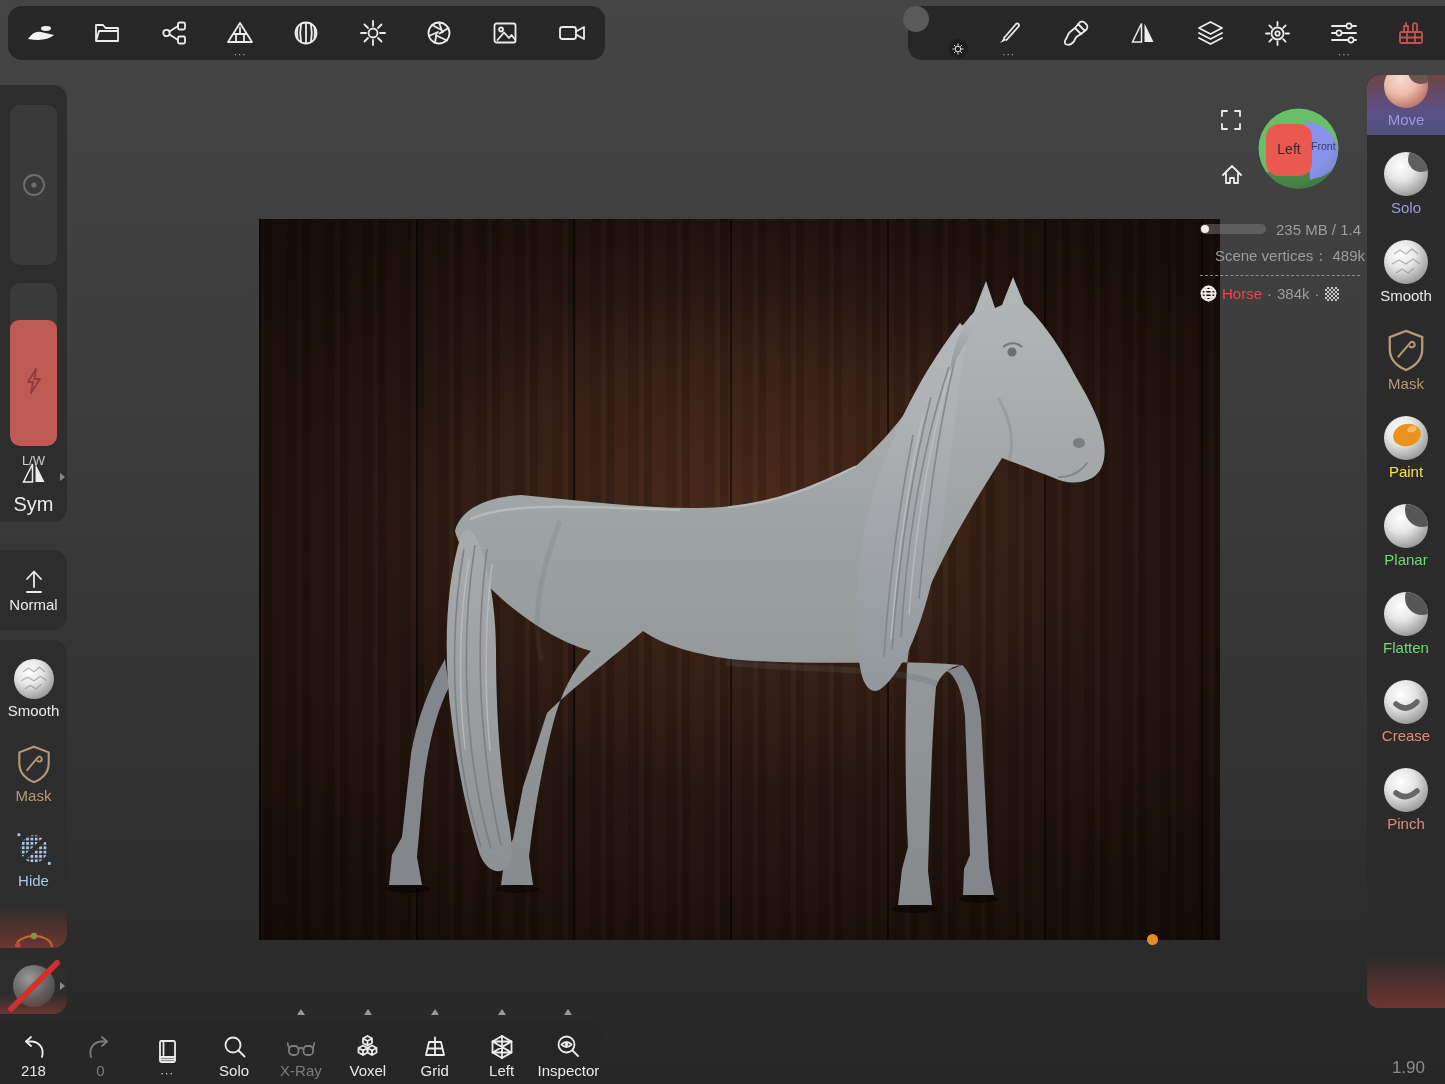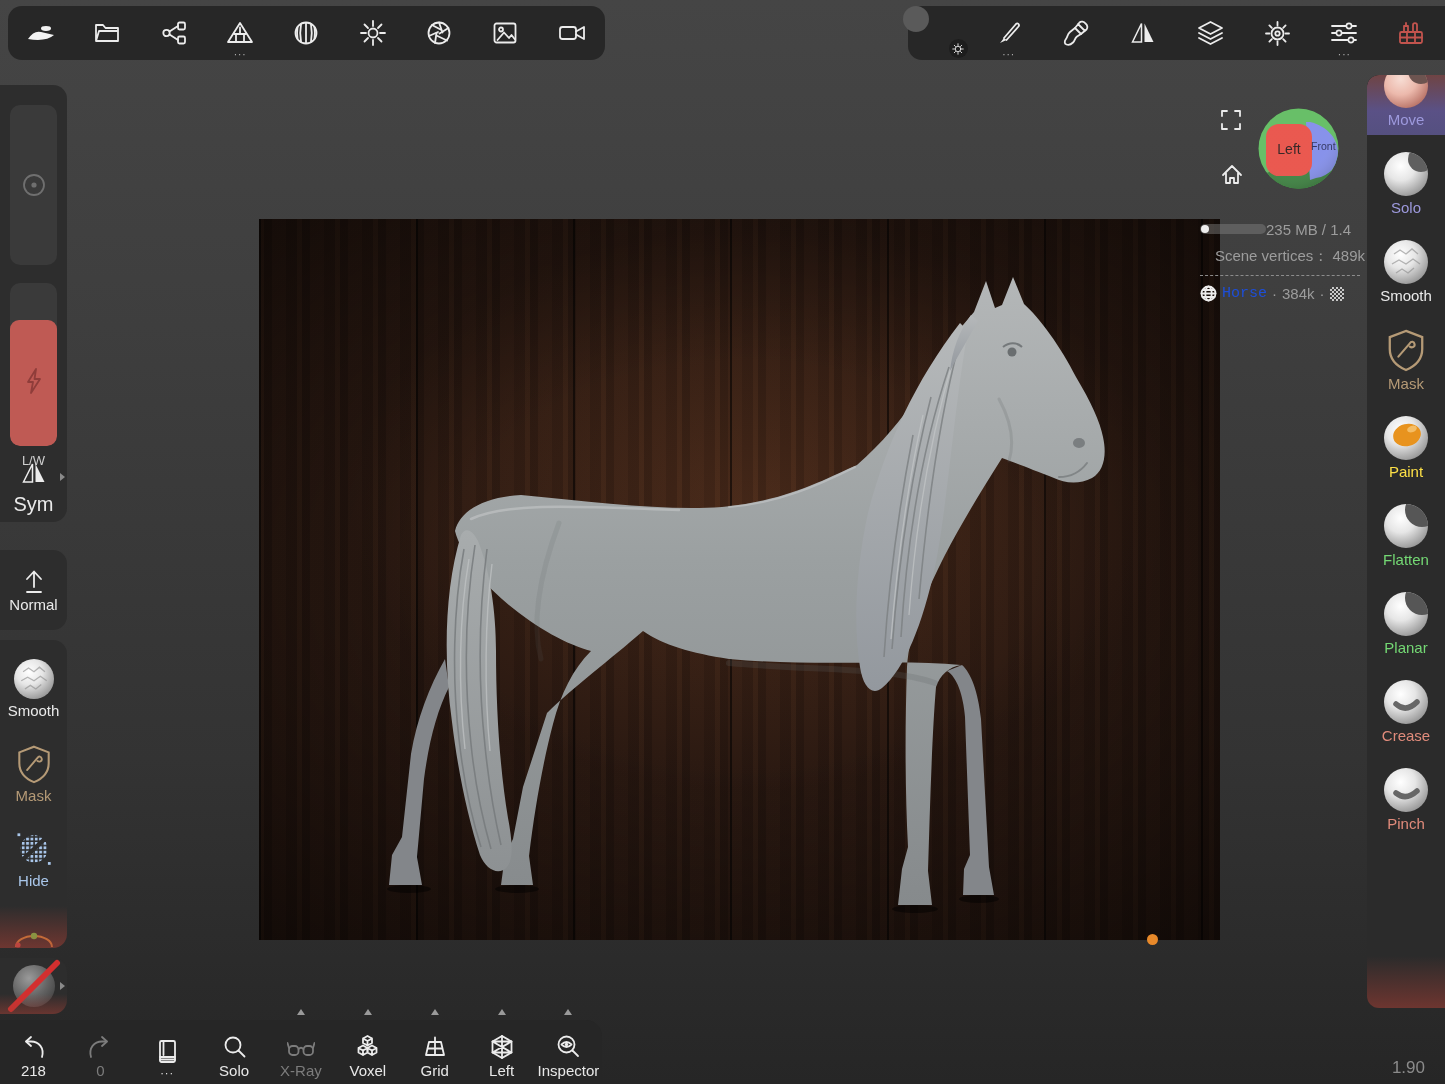--- a/index.html
+++ b/index.html
@@ -88,27 +88,27 @@
     border-radius:0 16px 0 0; display:flex; align-items:stretch; justify-content:space-around; }
   .bb-item{ position:relative; width:66px; display:flex; flex-direction:column; align-items:center; justify-content:flex-end; padding-bottom:5px;}
   .bb-item .lab{ font-size:15px; color:#e8e8e8; margin-top:2px; }
   .bb-item.dim .lab{ color:#7c7c7c; }
   .bb-item.dim svg .stk{ stroke:#7c7c7c; }
   .bb-caret{ position:absolute; top:-11px; left:50%; transform:translateX(-50%); width:0; height:0;
     border-bottom:6px solid #9a9a9a; border-left:4.5px solid transparent; border-right:4.5px solid transparent;}
 
   
   .stats{ position:absolute; left:1200px; top:219px; width:165px; overflow:hidden; font-size:15px; color:#9c9c9c;}
-  .stats .row1{ display:flex; align-items:center; gap:0; height:20px; white-space:nowrap;}
+  .stats .row1{ display:flex; align-items:center; gap:10px; height:20px; white-space:nowrap;}
   .membar{ position:relative; width:66px; height:10px; border-radius:6px; background:rgba(130,130,130,0.45); flex:none;}
   .membar i{ position:absolute; left:1px; top:1px; width:8px; height:8px; border-radius:50%; background:#ededed;}
   .stats .row2{ margin-top:8px; text-align:right; white-space:nowrap;}
   .stats .sep{ margin-top:9px; border-top:1.6px dashed #8c8c8c; width:160px;}
   .stats .row3{ margin-top:9px; display:flex; align-items:center; gap:5px; white-space:nowrap;}
-  .stats .objname{ color:#1d4ed8;font-family:Liberation Mono, monospace; }
+  .stats .objname{ color:#ef4444; }
   .navtools{ position:absolute; left:1221px; top:110px; }
   .nav-sphere{ position:absolute; left:1258px; top:108px; width:81px; height:81px; }
   .version{ position:absolute; right:20px; top:1058px; font-size:17px; color:#8b8b8b; }
 
   .dither{ width:14px; height:14px; flex:none;
      background:repeating-conic-gradient(#c8c8c8 0 25%, rgba(0,0,0,0) 0 50%) 0 0/4px 4px; }
 </style>
 </head>
 <body>
 
@@ -456,27 +456,27 @@
         <ellipse cx="23" cy="19" rx="14" ry="11" transform="rotate(-14 23 19)" fill="#e8931e"></ellipse>
         <ellipse cx="28" cy="13" rx="5" ry="3.2" transform="rotate(-20 28 13)" fill="#f6c878" opacity="0.8"></ellipse>
       </svg>
     </span>
     <span class="lab lab-yellow">Paint</span>
   </div>
   <div class="tool">
     <span class="ball">
         <span class="facet"></span>
       </span>
-    <span class="lab lab-green">Flatten</span>
+    <span class="lab lab-green">Planar</span>
   </div>
   <div class="tool">
     <span class="ball">
         <span class="facet"></span>
       </span>
-    <span class="lab lab-green">Planar</span>
+    <span class="lab lab-green">Flatten</span>
   </div>
   <div class="tool">
     <span class="ball">
       <svg width="44" height="44" viewBox="0 0 44 44" style="position:absolute;inset:0">
         <path d="M12,24 Q22,33 33,22" fill="none" stroke="#676767" stroke-width="5.5" stroke-linecap="round"></path>
       </svg>
     </span>
     <span class="lab lab-salmon">Crease</span>
   </div>
   <div class="tool">

